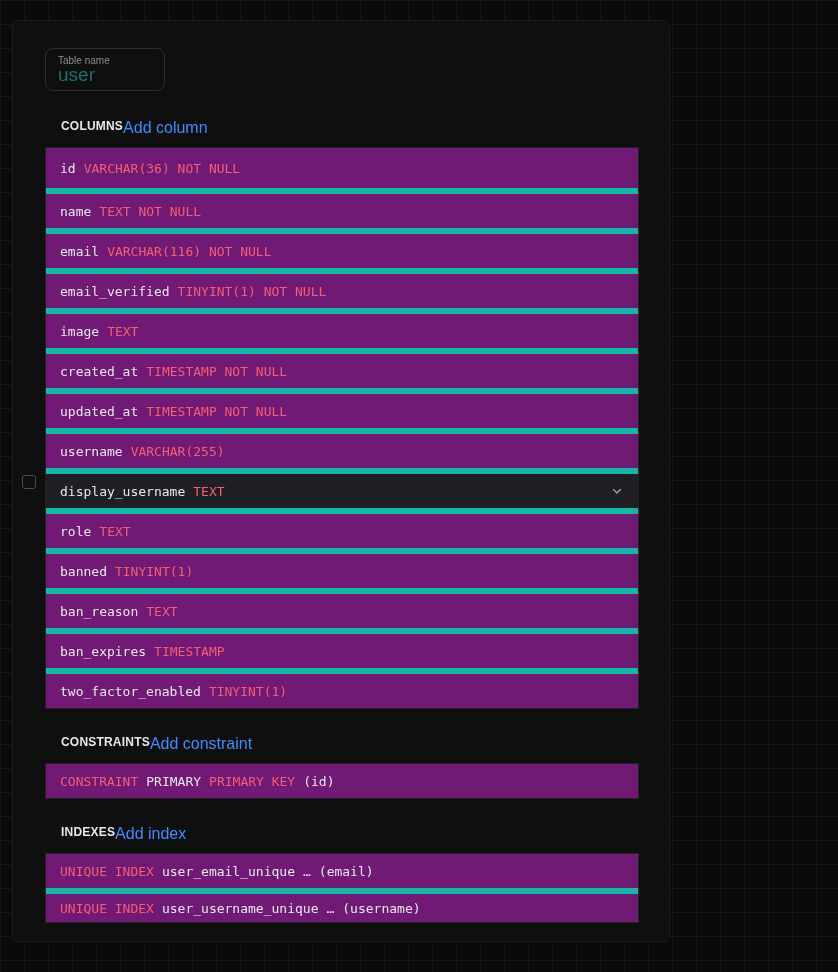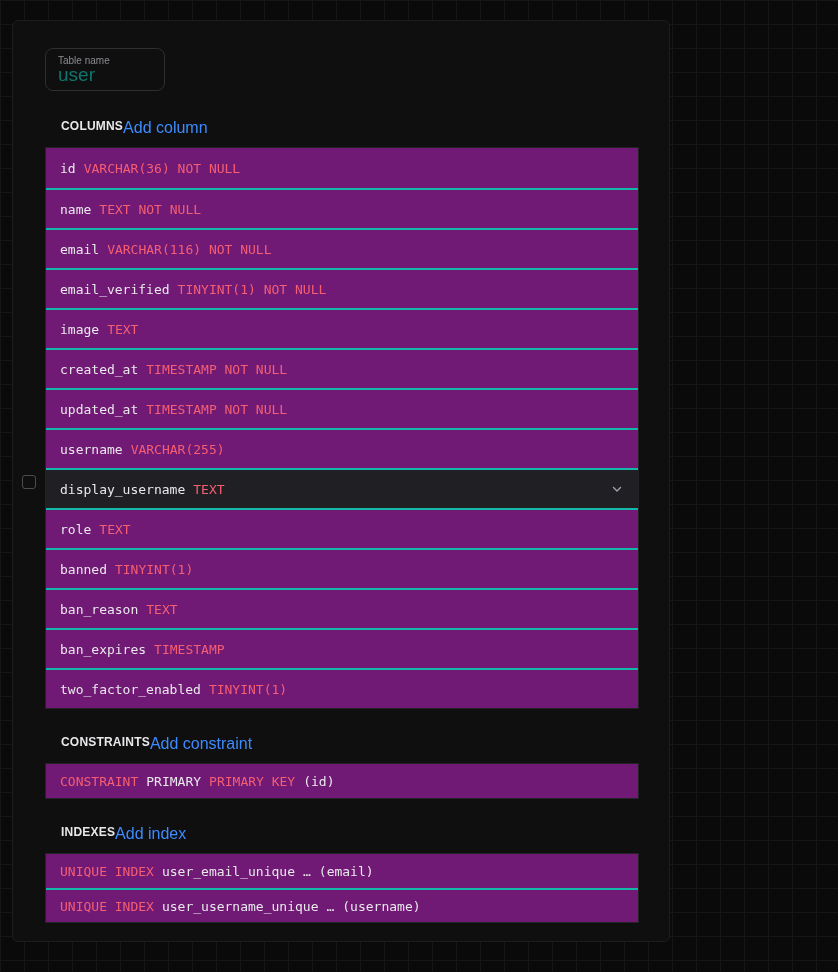--- a/index.html
+++ b/index.html
@@ -74,21 +74,21 @@
     position: relative;
     display: flex;
     align-items: center;
     height: 40px;
     padding: 0 14px;
     font-family: "DejaVu Sans Mono", monospace;
     font-size: 13px;
     cursor: pointer;
     white-space: pre;
   }
-  .row + .row { border-top: 2px solid #14b8a6; }
+  .row + .row { border-top: 6px solid #14b8a6; }
   .row.short { height: 34px; }
   .row.selected { background: var(--selected-row-bg, #202024); }
   .tok-name { color: #e9e9ec; }
   .tok-type { color: var(--type-red, #f65e72); margin-left: 8px; }
   .tok-red  { color: var(--type-red, #f65e72); }
   .tok-white { color: #e9e9ec; margin-left: 8px; }
   .chevron {
     position: absolute;
     right: 14px;
     top: 50%;

